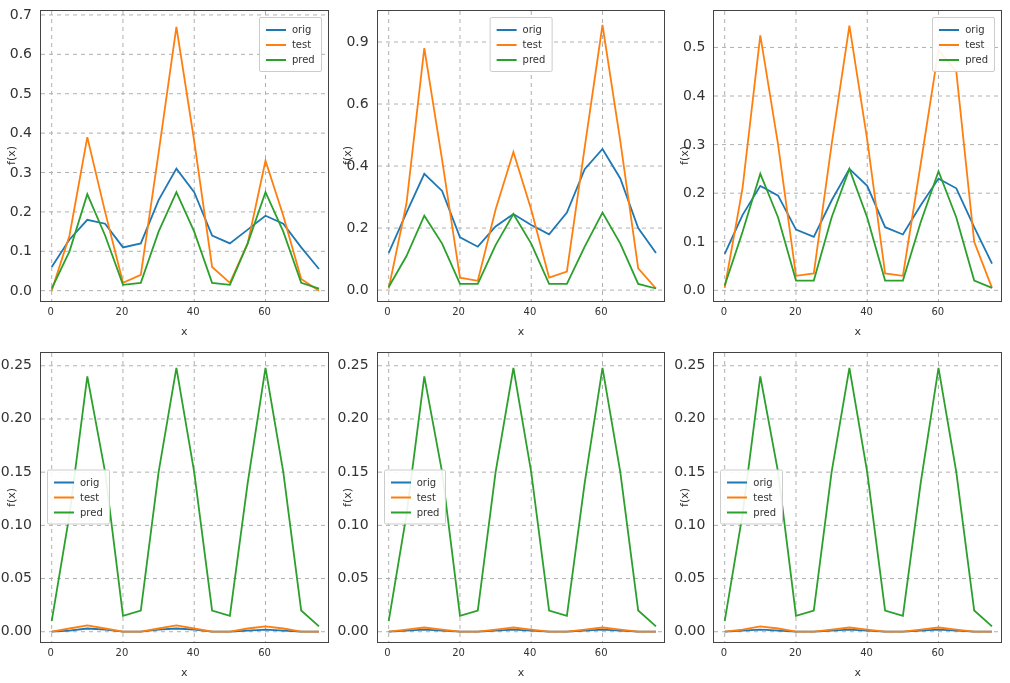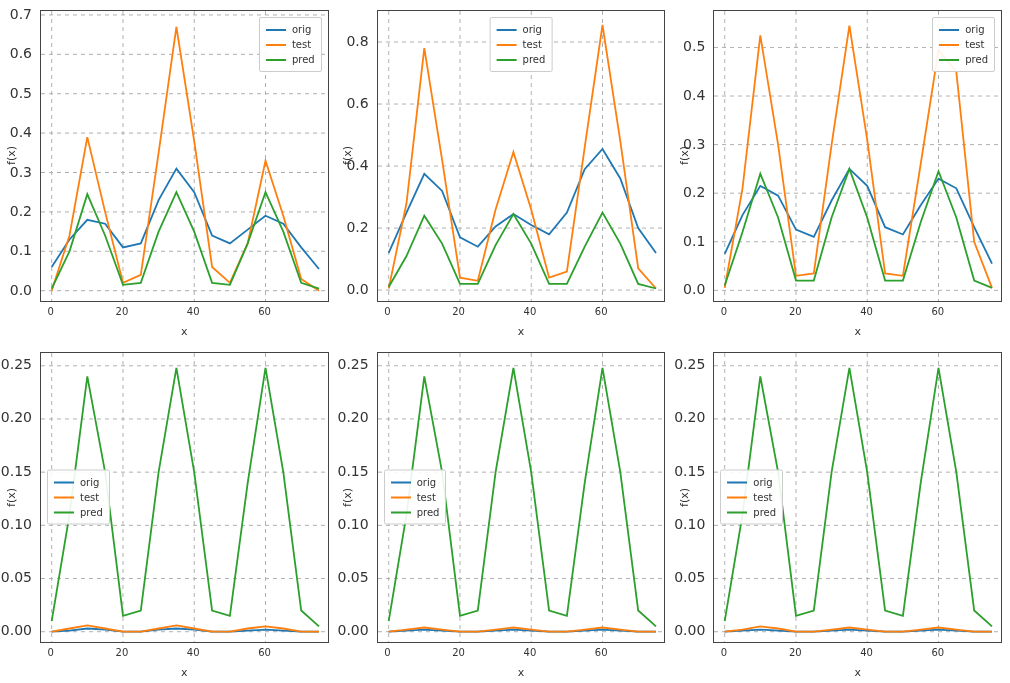--- a/index.html
+++ b/index.html
@@ -210,21 +210,21 @@
         <span style="left: 10.6914px;">0</span>
         <span style="left: 81.9671px;">20</span>
         <span style="left: 153.243px;">40</span>
         <span style="left: 224.519px;">60</span>
       </div>
       <div class="y-tick-labels">
         <span style="bottom: 12.4043px;">0.0</span>
         <span style="bottom: 74.4255px;">0.2</span>
         <span style="bottom: 136.447px;">0.4</span>
         <span style="bottom: 198.468px;">0.6</span>
-        <span style="bottom: 260.489px;">0.8</span>
+        <span style="bottom: 260.489px;">0.9</span>
       </div>
       <div class="xlabel">x</div>
       <div class="ylabel">
         <span>f(x)</span>
       </div>
     </div>
     <div class="subplot" style="left: 673.333px; top: 0px; width: 336.667px; height: 341.5px;">
       <div class="plot-area">
         <svg width="288.6666666666667" height="291.5" style="display: block;">
           <g class="gridlines">

